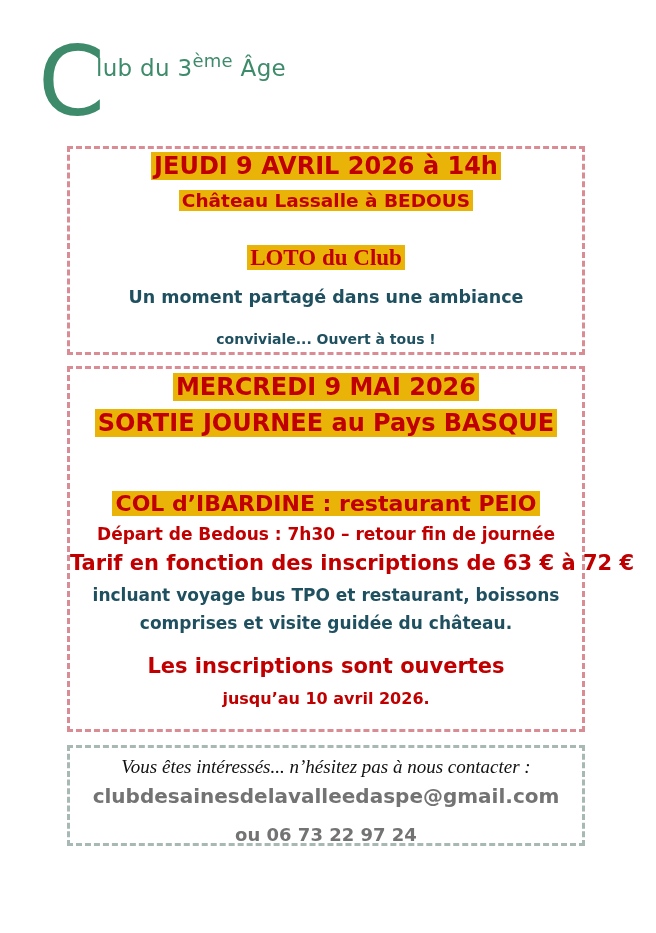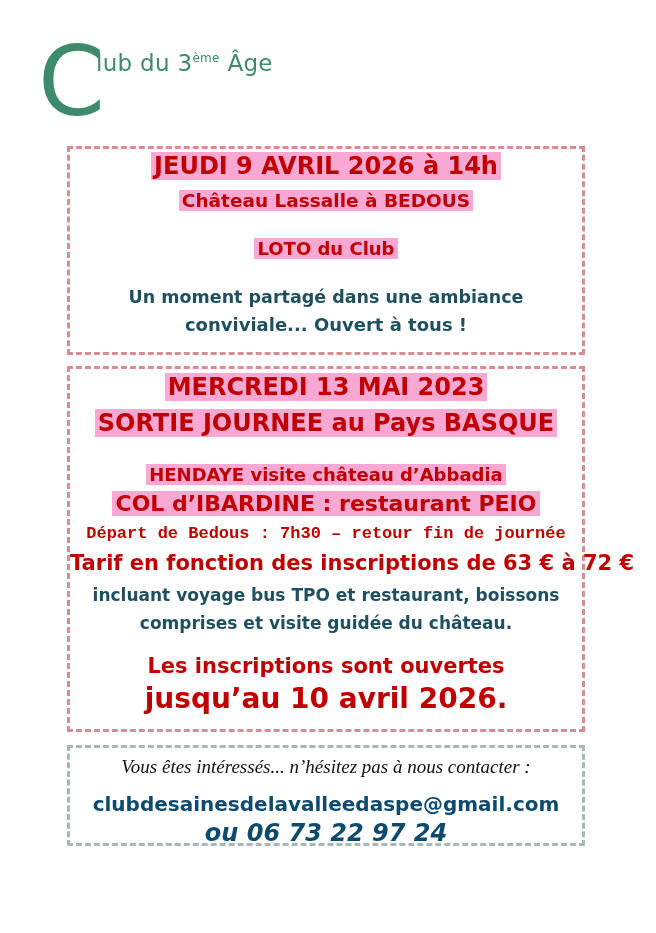--- a/index.html
+++ b/index.html
@@ -3,60 +3,59 @@
 <meta charset="utf-8">
 <style>
   html, body { margin:0; padding:0; background:#ffffff; }
   body { width:656px; height:933px; position:relative; overflow:hidden;
          font-family:"DejaVu Sans", sans-serif; }
   .logo { position:absolute; left:38px; top:40px; width:260px; height:100px; }
   .logo-c { position:absolute; left:0; top:-6px; font-family:"DejaVu Sans", sans-serif;
             font-size:96px; line-height:96px; color:#3d8b6a; font-weight:normal; }
   .logo-l1 { position:absolute; left:58px; top:10px; font-size:23px; color:#3d8b6a;
              white-space:nowrap; letter-spacing:0.3px; }
-  .logo-l1 sup { font-size:12px; vertical-align:9px; }
+  .logo-l1 sup { font-size:18px; vertical-align:9px; }
   .logo-l2 { position:absolute; left:80px; top:50px; font-size:23px; color:#3d8b6a;
              white-space:nowrap; letter-spacing:0.3px; }
   .box { position:absolute; left:67px; width:518px; box-sizing:border-box; }
   .box.red { border:3px dashed #d98c93; }
   .box.grey { border:3px dashed #a8b8b4; }
   .line { text-align:center; font-weight:bold; white-space:nowrap; position:absolute;
           left:0; right:0; }
-  .hl { background:#f9a8d4; padding:0 3px; }
+  .hl { background:#eab308; padding:0 3px; }
   .red-t { color:#c00000; }
   .teal-t { color:#1f5060;text-align:center; }
-  .green-t { color:#0c4a6e;margin-top:8px; }
+  .green-t { color:#737373; }
   .ital { font-family:"Liberation Serif", serif; font-style:italic; font-weight:normal; color:#111; }
 </style>
 </head>
 <body>
 
 <div class="logo">
   <span class="logo-c">C</span>
   <div class="logo-l1"><span>lub du 3</span><sup>ème</sup><span> Âge</span></div>
 </div>
 
 <div class="box red" style="top:146px;height:209px;">
   <div class="line red-t" style="top:1px;font-size:24px;line-height:32px;"><span class="hl">JEUDI 9 AVRIL 2026 à 14h</span></div>
   <div class="line red-t" style="top:37px;font-size:18.5px;line-height:30px;"><span class="hl">Château Lassalle à BEDOUS</span></div>
-  <div class="line red-t" style="top:83px;font-size:18px;line-height:34px;"><span class="hl">LOTO du Club</span></div>
+  <div class="line red-t" style="top:92px;font-size:23px;line-height:34px;font-family:Liberation Serif, serif;"><span class="hl">LOTO du Club</span></div>
   <div class="line teal-t" style="top:134px;font-size:17.5px;line-height:28px;">Un moment partagé dans une ambiance</div>
-  <div class="line teal-t" style="top:162px;font-size:18px;line-height:28px;">conviviale... Ouvert à tous !</div>
+  <div class="line teal-t" style="top:176px;font-size:14px;line-height:28px;">conviviale... Ouvert à tous !</div>
 </div>
 
 <div class="box red" style="top:366px;height:366px;">
-  <div class="line red-t" style="top:1px;font-size:24px;line-height:35px;"><span class="hl">MERCREDI 13 MAI 2023</span></div>
+  <div class="line red-t" style="top:1px;font-size:24px;line-height:35px;"><span class="hl">MERCREDI 9 MAI 2026</span></div>
   <div class="line red-t" style="top:36px;font-size:24px;line-height:36px;"><span class="hl">SORTIE JOURNEE au Pays BASQUE</span></div>
-  <div class="line red-t" style="top:91px;font-size:18px;line-height:30px;"><span class="hl">HENDAYE visite château d’Abbadia</span></div>
   <div class="line red-t" style="top:121px;font-size:22px;line-height:28px;"><span class="hl">COL d’IBARDINE : restaurant PEIO</span></div>
-  <div class="line red-t" style="top:151px;font-size:17px;line-height:28px;font-family:Liberation Mono, monospace;">Départ de Bedous : 7h30 – retour fin de journée</div>
+  <div class="line red-t" style="top:151px;font-size:17px;line-height:28px;">Départ de Bedous : 7h30 – retour fin de journée</div>
   <div class="line red-t" style="top:180px;font-size:21px;line-height:28px;">Tarif en fonction des inscriptions de 63 € à 72 €</div>
   <div class="line teal-t" style="top:212px;font-size:17px;line-height:28px;">incluant voyage bus TPO et restaurant, boissons</div>
   <div class="line teal-t" style="top:240px;font-size:17px;line-height:28px;">comprises et visite guidée du château.</div>
   <div class="line red-t" style="top:281px;font-size:21px;line-height:32px;">Les inscriptions sont ouvertes</div>
-  <div class="line red-t" style="top:314px;font-size:28px;line-height:32px;">jusqu’au 10 avril 2026.</div>
+  <div class="line red-t" style="top:314px;font-size:16px;line-height:32px;">jusqu’au 10 avril 2026.</div>
 </div>
 
 <div class="box grey" style="top:745px;height:101px;">
   <div class="line ital" style="top:6px;font-size:19px;line-height:26px;">Vous êtes intéressés... n’hésitez pas à nous contacter :</div>
   <div class="line green-t" style="top:34px;font-size:20px;line-height:28px;">clubdesainesdelavalleedaspe@gmail.com</div>
-  <div class="line green-t" style="top:63px;font-size:24px;line-height:28px;font-style:italic;">ou 06 73 22 97 24</div>
+  <div class="line green-t" style="top:73px;font-size:18px;line-height:28px;">ou 06 73 22 97 24</div>
 </div>
 
 </body></html>

